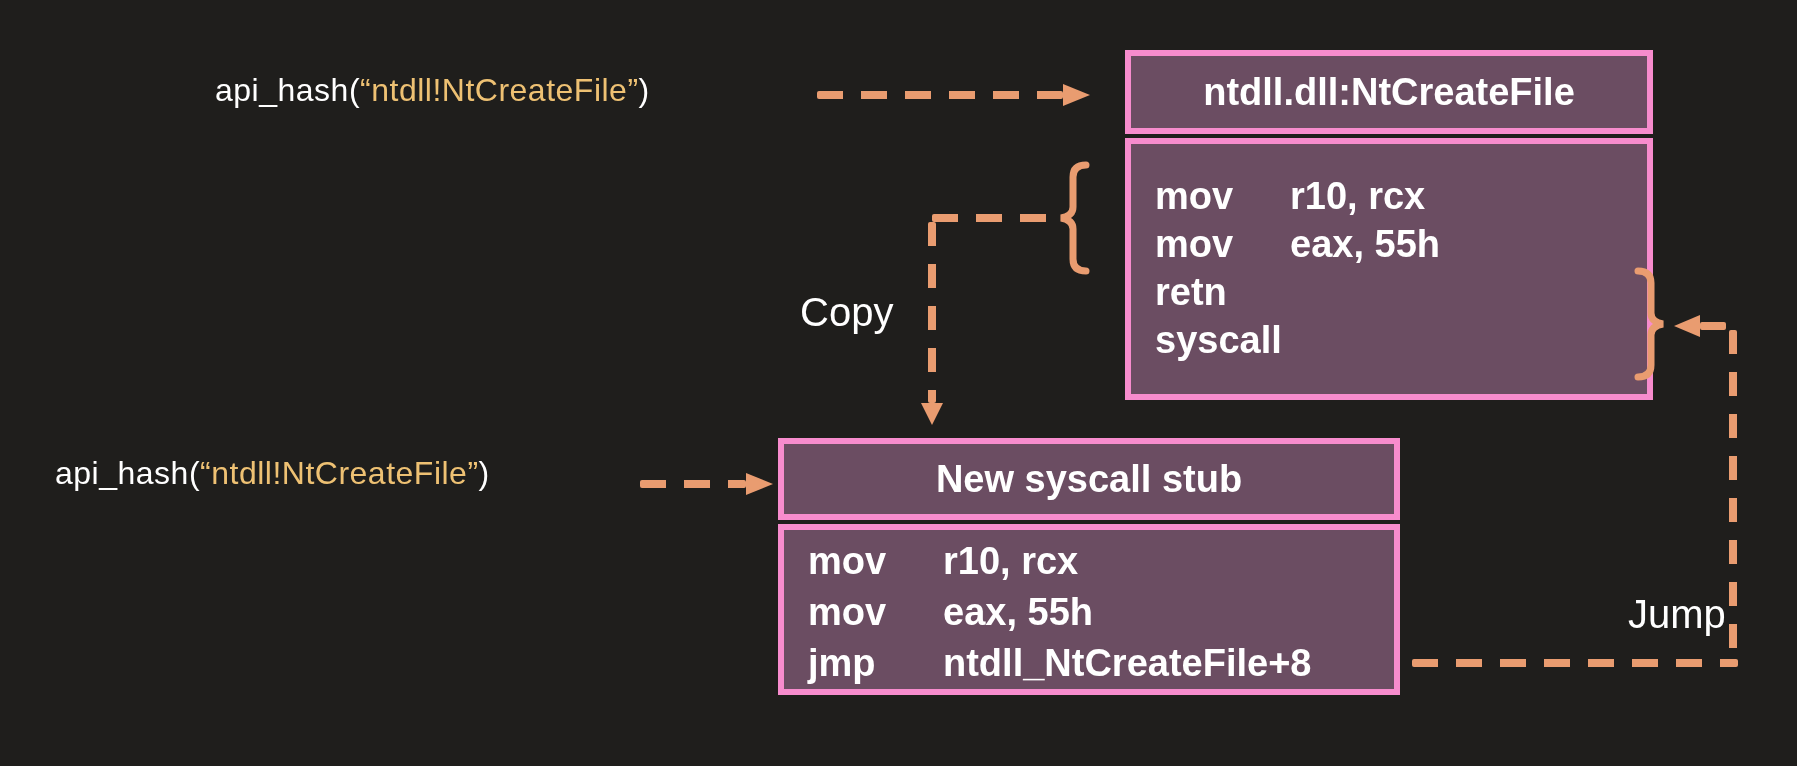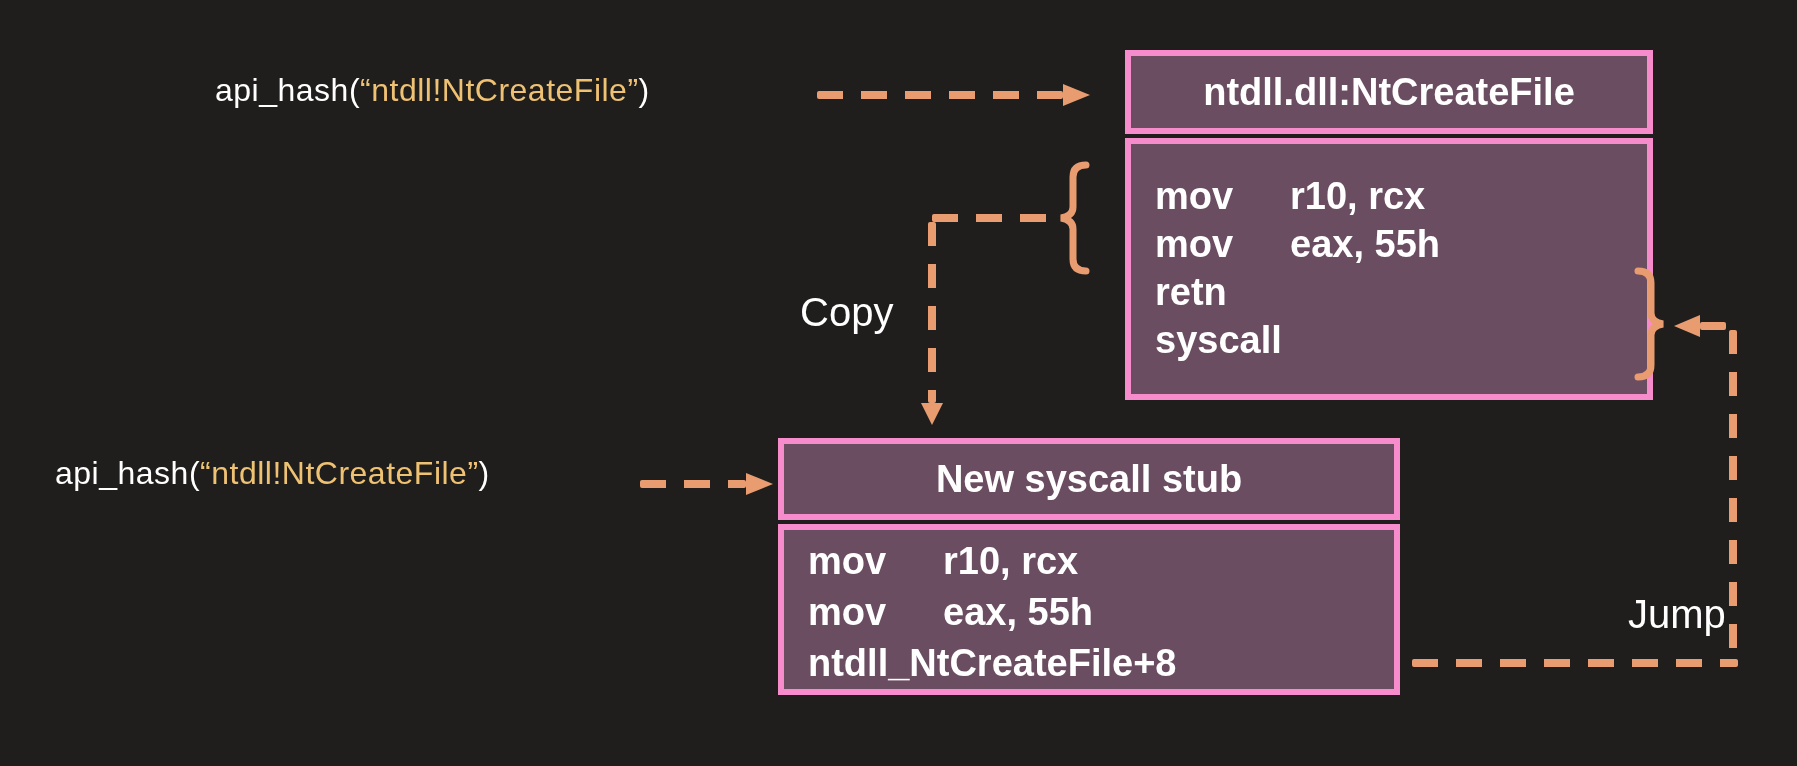--- a/index.html
+++ b/index.html
@@ -127,20 +127,21 @@
     <div class="box-body stub-body" style="height:171px;">
       <div class="ins-row">
         <span class="mn">mov</span>
         <span class="op">r10, rcx</span>
       </div>
       <div class="ins-row">
         <span class="mn">mov</span>
         <span class="op">eax, 55h</span>
       </div>
       <div class="ins-row">
+        <span class="mn">jmp</span>
         <span class="op">ntdll_NtCreateFile+8</span>
       </div>
     </div>
   </div>
 
   <svg class="abs" style="left:1632px;top:266px;" width="36" height="116" viewBox="0 0 36 116">
     <path d="M6 5 Q19 5 19 17 L19 47 Q19 56 31 58 Q19 60 19 69 L19 99 Q19 111 6 111" fill="none" stroke="#e99c70" stroke-width="7" stroke-linecap="round"></path>
   </svg>
 
   <div class="abs hdash" style="left:1412px;top:659px;width:326px;"></div>

